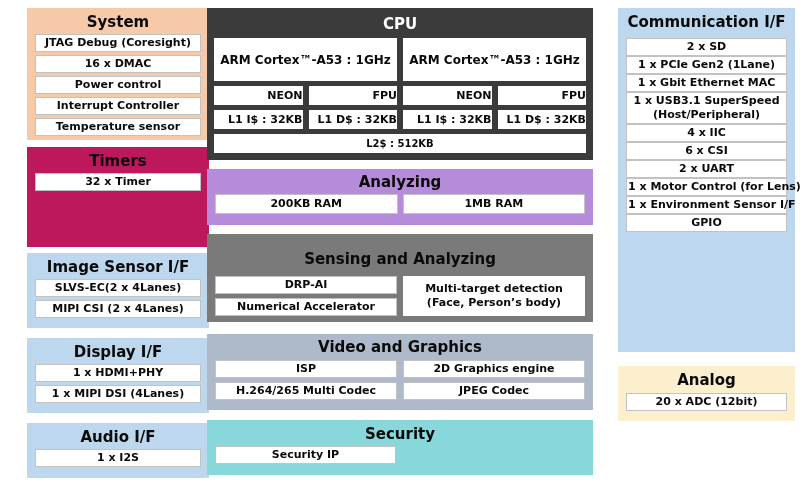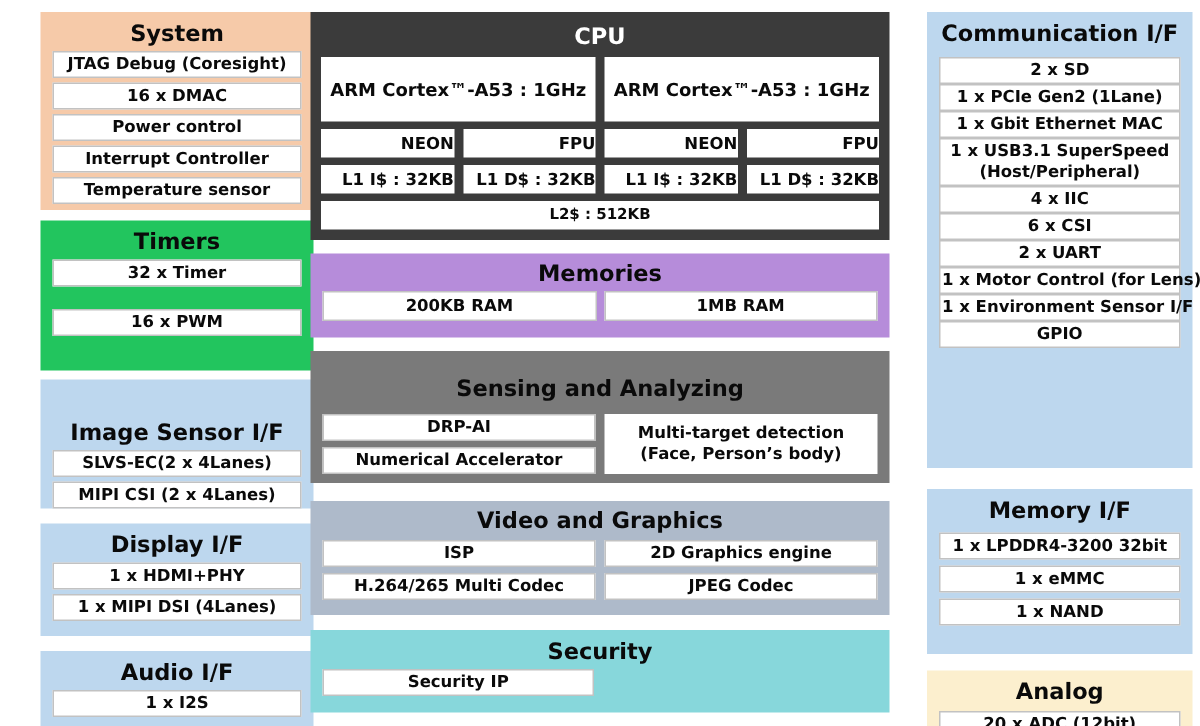--- a/index.html
+++ b/index.html
@@ -6,21 +6,21 @@
   html,body { background:#fff; }
   body { font-family:"DejaVu Sans","Liberation Sans",sans-serif; }
   .canvas { position:relative; width:800px; height:484px; background:#fff; overflow:hidden; }
   .col { position:absolute; top:8px; display:flex; flex-direction:column; }
   .col-left { left:27px; width:182px; }
   .col-mid { left:207px; width:386px; }
   .col-right { left:618px; width:177px; }
 
   .panel { display:flex; flex-direction:column; }
   .p-salmon { background:#F6CAA9; }
-  .p-green  { background:#22c55e; }
+  .p-green  { background:#be185d; }
   .p-blue   { background:#BDD7EE; }
   .p-dark   { background:#3B3B3B; }
   .p-purple { background:#B68CDA; }
   .p-gray   { background:#7A7A7A; }
   .p-slate  { background:#AEBACA; }
   .p-teal   { background:#87D7DB; }
   .p-cream  { background:#FCEFCE; }
 
   .panel-title { text-align:center; font-weight:bold; font-size:15px; color:#0a0a0a; padding:5px 0 3px; }
   .p-dark .panel-title { color:#ffffff; padding:7px 0 5px; }
@@ -28,21 +28,21 @@
   .rows { display:flex; flex-direction:column; gap:3px; padding:0 8px; }
   .row { background:#fff; border:1px solid #c2c2c2; color:#0a0a0a;
          font-size:11px; font-weight:bold; line-height:14px; padding:1px 1px;
          text-align:center; white-space:nowrap; }
   .row.wrap { white-space:normal; }
 
   
   .panel-system { height:132px; margin-bottom:7px; }
   .panel-timers { height:100px; margin-bottom:6px; }
   .panel-timers .rows { gap:15px; }
-  .panel-imgsensor { height:86px; margin-bottom:10px;justify-content:flex-end; }
+  .panel-imgsensor { height:75px; margin-bottom:10px; }
   .panel-display { height:75px; margin-bottom:10px; }
   .panel-audio { height:55px; }
 
   
   .panel-cpu { height:152px; margin-bottom:9px; padding:0 7px 6px; }
   .cpu-cores { display:flex; gap:6px; }
   .cpu-core { flex:1; background:#fff; height:43px; display:flex; align-items:center; justify-content:center;
               font-size:12px; font-weight:bold; color:#0a0a0a; }
   .cpu-units { display:flex; gap:6px; margin-top:5px; }
   .cpu-cell { flex:1; background:#fff; height:19px; line-height:19px; text-align:right;
@@ -63,21 +63,21 @@
                  color:#0a0a0a; line-height:14px; }
 
   .panel-video { height:76px; margin-bottom:10px; }
   .panel-video .panel-title { padding:4px 0 4px; }
   .video-grid { display:grid; grid-template-columns:1fr 1fr; gap:4px 6px; padding:0 8px; }
 
   .panel-security { height:55px; }
   .panel-security .row { width:calc(50% - 4px); }
 
   
-  .panel-comm { height:304px; margin-bottom:14px; }
+  .panel-comm { height:344px; margin-bottom:14px; }
   .panel-comm .panel-title { padding:5px 0 7px; }
   .panel-comm .rows { gap:0; }
   .panel-memif { height:110px; margin-bottom:11px; }
   .panel-memif .panel-title { padding:5px 0 6px; }
   .panel-memif .rows { gap:4px; }
   .panel-analog { height:55px; }
   .panel-analog .panel-title { padding:5px 0 4px; }
 </style>
 </head>
 <body>
@@ -94,21 +94,20 @@
         <div class="row">Power control</div>
         <div class="row">Interrupt Controller</div>
         <div class="row">Temperature sensor</div>
       </div>
     </div>
 
     <div class="panel p-green panel-timers">
       <div class="panel-title">Timers</div>
       <div class="rows">
         <div class="row">32 x Timer</div>
-        <div class="row">16 x PWM</div>
       </div>
     </div>
 
     <div class="panel p-blue panel-imgsensor">
       <div class="panel-title">Image Sensor I/F</div>
       <div class="rows">
         <div class="row">SLVS-EC(2 x 4Lanes)</div>
         <div class="row">MIPI CSI (2 x 4Lanes)</div>
       </div>
     </div>
@@ -147,21 +146,21 @@
       <div class="cpu-units">
         <div class="cpu-cell">L1 I$ : 32KB</div>
         <div class="cpu-cell">L1 D$ : 32KB</div>
         <div class="cpu-cell">L1 I$ : 32KB</div>
         <div class="cpu-cell">L1 D$ : 32KB</div>
       </div>
       <div class="cpu-l2">L2$ : 512KB</div>
     </div>
 
     <div class="panel p-purple panel-memories">
-      <div class="panel-title">Memories</div>
+      <div class="panel-title">Analyzing</div>
       <div class="mem-rows">
         <div class="row">200KB RAM</div>
         <div class="row">1MB RAM</div>
       </div>
     </div>
 
     <div class="panel p-gray panel-sensing">
       <div class="panel-title">Sensing and Analyzing</div>
       <div class="sense-grid">
         <div class="row">DRP-AI</div>
@@ -203,28 +202,20 @@
         <div class="row wrap">1 x USB3.1 SuperSpeed (Host/Peripheral)</div>
         <div class="row">4 x IIC</div>
         <div class="row">6 x CSI</div>
         <div class="row">2 x UART</div>
         <div class="row">1 x Motor Control (for Lens)</div>
         <div class="row">1 x Environment Sensor I/F</div>
         <div class="row">GPIO</div>
       </div>
     </div>
 
-    <div class="panel p-blue panel-memif">
-      <div class="panel-title">Memory I/F</div>
-      <div class="rows">
-        <div class="row">1 x LPDDR4-3200 32bit</div>
-        <div class="row">1 x eMMC</div>
-        <div class="row">1 x NAND</div>
-      </div>
-    </div>
 
     <div class="panel p-cream panel-analog">
       <div class="panel-title">Analog</div>
       <div class="rows">
         <div class="row">20 x ADC (12bit)</div>
       </div>
     </div>
 
   </div>
 

